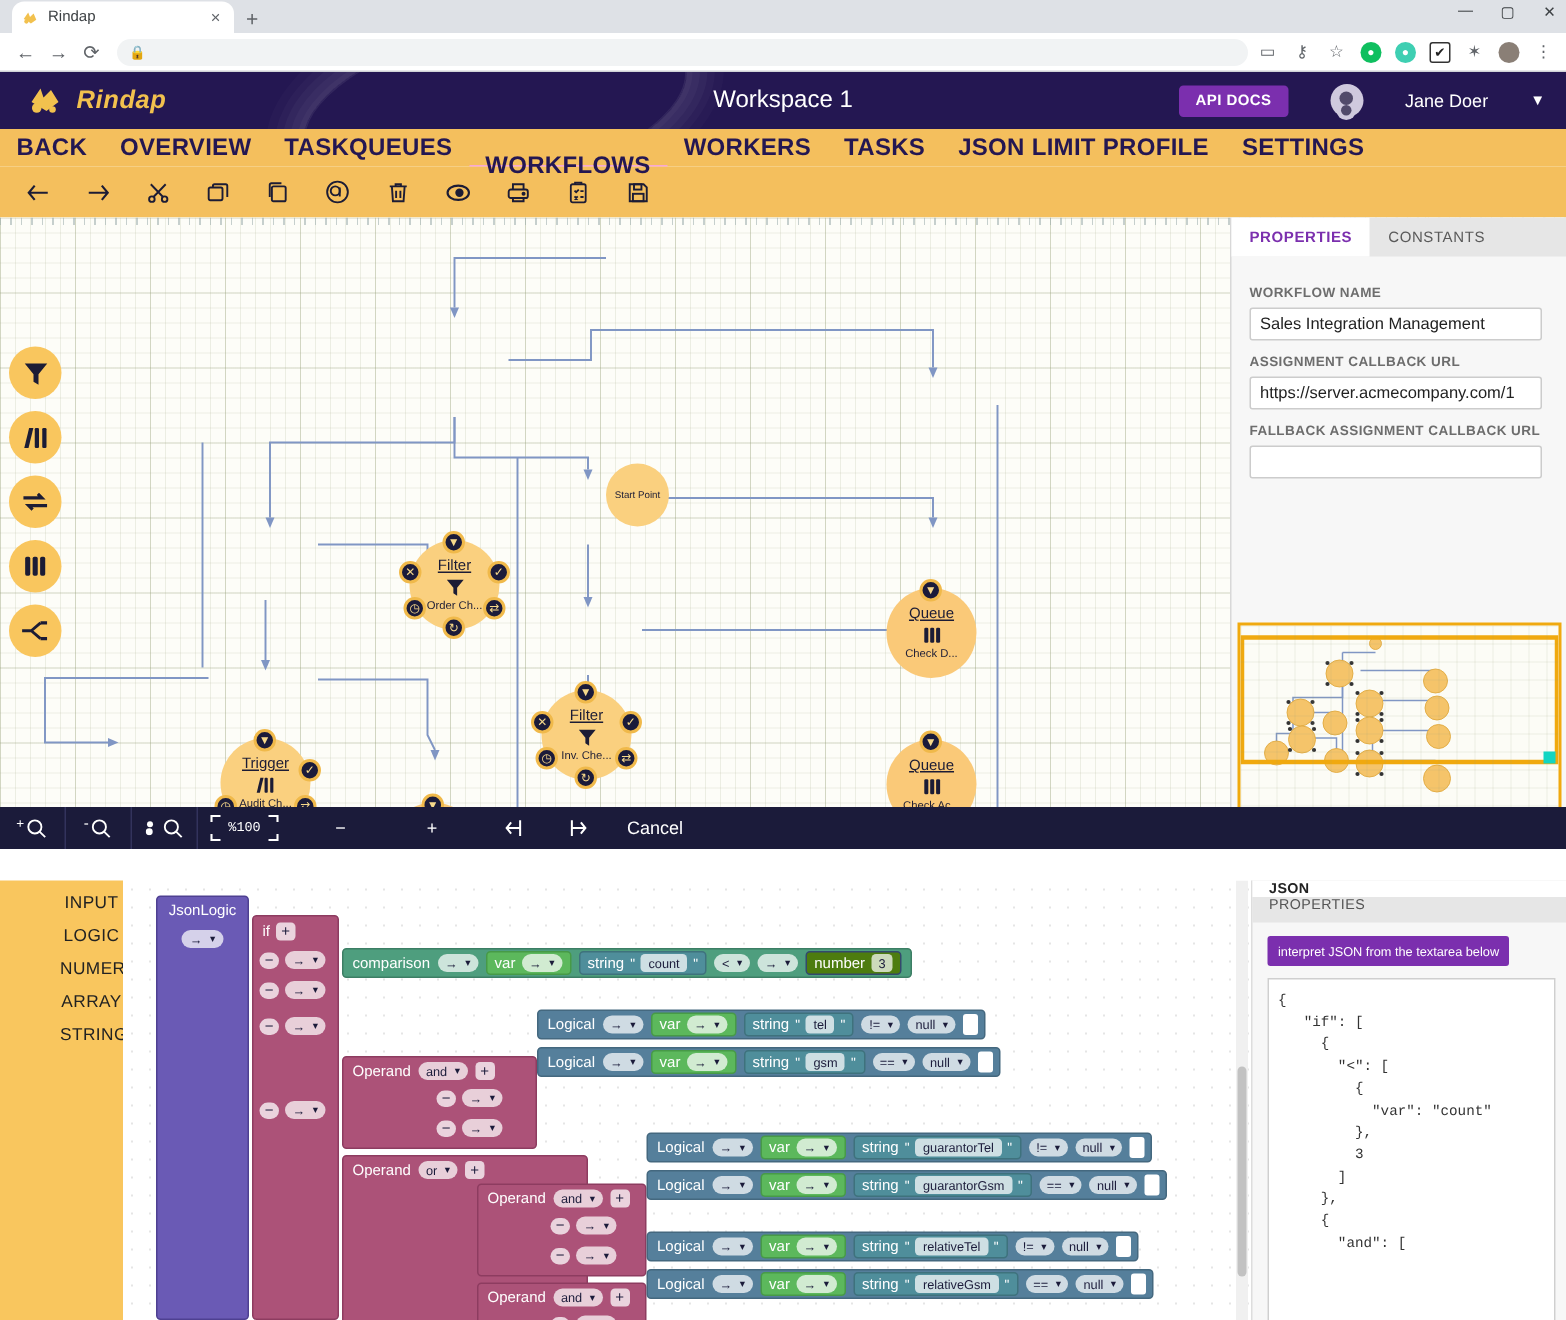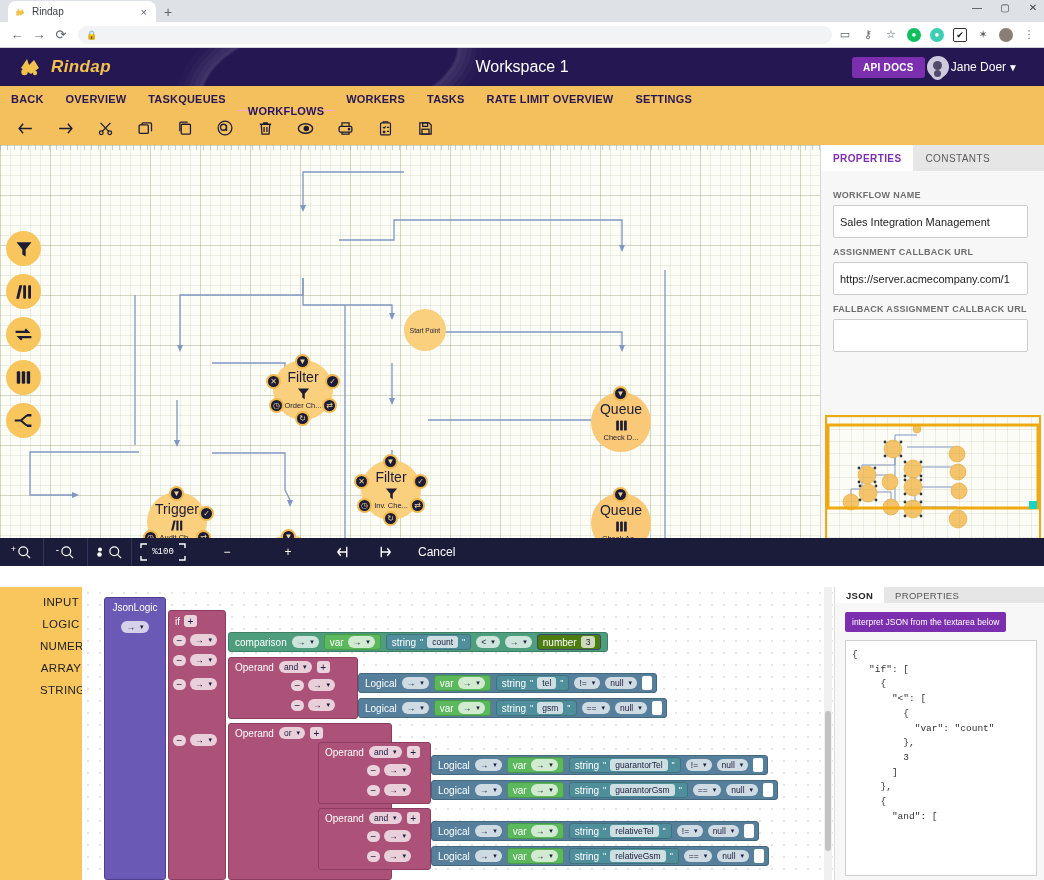--- a/index.html
+++ b/index.html
@@ -46,29 +46,29 @@
   .hdr-swirl { position:absolute; left:200px; top:-32px; width:260px; height:110px;
      border-radius:50%; border:1px solid rgba(255,255,255,.07);
      box-shadow:0 0 0 4px rgba(255,255,255,.03), 0 0 0 9px rgba(255,255,255,.03),
                 0 0 0 14px rgba(255,255,255,.03), 0 0 0 19px rgba(255,255,255,.025),
                 0 0 0 25px rgba(255,255,255,.02);
      transform:rotate(-12deg); pointer-events:none; }
   .logo-wrap { display:flex; align-items:center; padding-left:18px; z-index:2; }
   .logo-mark { width:26px; height:24px; margin-right:7px; }
   .logo-text { color:#f2c14e; font-size:17px; font-style:italic; font-weight:bold; letter-spacing:.4px; }
   .ws-title { position:absolute; left:0; right:0; text-align:center; color:#fff; font-size:16px; pointer-events:none; }
-  .hdr-right { margin-left:auto; display:flex; align-items:center; padding-right:26px; gap:2px; z-index:2; }
+  .hdr-right { margin-left:auto; display:flex; align-items:center; padding-right:14px; gap:28px; z-index:2; }
   .api-docs { background:#7b2fae; color:#fff; font-size:10px; font-weight:bold; padding:5px 11px; border-radius:3px; cursor:pointer; letter-spacing:.3px; }
   .avatar { width:22px; height:22px; border-radius:50%; background:#cfc9de; display:flex; align-items:center; justify-content:center; }
   .avatar-inner { width:9px; height:9px; border-radius:50%; background:#514a6b; margin-top:-3px; box-shadow:0 8px 0 -1px #514a6b, 0 8px 0 2px #cfc9de; }
   .user-name { color:#fff; font-size:12px; }
   .caret-dn { color:#fff; font-size:10px; cursor:pointer; }
 
   
-  .navbar { height:25px; background:#f4bf5d; display:flex; align-items:stretch; font-size:11px; font-weight:bold; color:#241752; }
+  .navbar { height:25px; background:#f4bf5d; display:flex; align-items:stretch; font-size:16px; font-weight:bold; color:#241752; }
   .navbar .navitem { display:flex; align-items:center; padding:0 11px; cursor:pointer; letter-spacing:.2px; }
   .navbar .navitem.active { background:#f9a8d4;margin-top:24px; }
 
   
   .edtoolbar { height:34px; background:#f4bf5d; display:flex; align-items:center; padding-left:8px; gap:6px; }
   .tbtn { width:34px; height:28px; display:flex; align-items:center; justify-content:center; cursor:pointer; color:#241752; }
   .tbtn svg { display:block; }
 
   
   .canvas-area { position:relative; height:393px; background:#fdfdf8; overflow:hidden; }
@@ -84,21 +84,21 @@
     background-image:repeating-linear-gradient(to right, #9aa 0 1px, transparent 1px 7px);
     opacity:.55; }
 
   .palette { position:absolute; left:6px; top:86px; display:flex; flex-direction:column; gap:8px; z-index:5; }
   .pal-btn { width:35px; height:35px; border-radius:50%; background:#f9c65e; display:flex; align-items:center; justify-content:center; cursor:pointer; }
 
   .node { position:absolute; z-index:3; }
   .node .body { width:60px; height:60px; border-radius:50%; background:#fad07f;
       display:flex; flex-direction:column; align-items:center; justify-content:center; }
   .node.queue .body { background:#fac978; }
-  .node .ntype { font-size:14px; color:#1c1c35; line-height:1.1; }
+  .node .ntype { font-size:10px; color:#1c1c35; line-height:1.1;text-decoration:underline; }
   .node .nname { font-size:7.5px; color:#1c1c35; line-height:1.1; max-width:58px; overflow:hidden; white-space:nowrap; }
   .node .glyph { margin:1px 0; }
   .port { position:absolute; width:15px; height:15px; border-radius:50%; background:#1b1b3a;
      border:2px solid #f0b94a; display:flex; align-items:center; justify-content:center;
      color:#f7d98b; font-size:8px; cursor:pointer; }
   .port.t { top:-6px; left:22px; }
   .port.b { bottom:-6px; left:22px; }
   .port.l1 { left:-7px; top:14px; }
   .port.l2 { left:-4px; top:38px; }
   .port.r1 { right:-7px; top:14px; }
@@ -108,21 +108,21 @@
 
   .edges { position:absolute; inset:0; z-index:1; pointer-events:none; }
 
   
   .rpanel { position:absolute; right:0; top:0; width:224px; bottom:0; background:#f7f7f7; border-left:1px solid #d8d8d8; z-index:8; }
   .rp-tabs { display:flex; height:26px; background:#e6e6e6; }
   .rp-tab { padding:0 12px; display:flex; align-items:center; font-size:10px; color:#5a5a5a; cursor:pointer; letter-spacing:.4px; }
   .rp-tab.active { background:#fff; color:#7b2fae; font-weight:bold; }
   .rp-body { padding:10px 10px 0 12px; }
   .rp-label { font-size:9px; color:#6d6d6d; font-weight:bold; letter-spacing:.3px; margin:9px 0 5px; }
-  .rp-input { width:195px; height:33px; background:#fff; border:1px solid #ccc; border-radius:2px;
+  .rp-input { width:195px; height:22px; background:#fff; border:1px solid #ccc; border-radius:2px;
       font-size:11px; color:#222; padding:0 6px; display:flex; align-items:center; overflow:hidden; white-space:nowrap; }
   .minimap { position:absolute; left:4px; top:270px; width:216px; height:128px; background:#fcfcf6;
       border:2px solid #f0a90f; overflow:hidden; }
   .mini-grid { position:absolute; inset:0;
      background-image:
       linear-gradient(to right, rgba(150,160,120,.15) 1px, transparent 1px),
       linear-gradient(to bottom, rgba(150,160,120,.15) 1px, transparent 1px);
      background-size:12px 12px; }
   .mini-handle { position:absolute; right:-4px; bottom:-4px; width:8px; height:8px; background:#13d5c2; }
 
@@ -139,42 +139,42 @@
   .bp-left { width:82px; background:#f9c65e; padding-top:4px; text-align:center; }
   .bp-left .cat { font-size:11.5px; color:#222; padding:5px 0; cursor:pointer; letter-spacing:.3px;margin-left:40px; }
   .bp-canvas { flex:1; position:relative; overflow:hidden; background:#fff;
      background-image:radial-gradient(rgba(0,0,0,.10) .8px, transparent .9px); background-size:12px 12px; }
   .bp-right { width:210px; background:#f7f7f7; border-left:1px solid #ddd; }
 
   
   .blk { position:absolute; border-radius:3px; }
   .blk-root { background:#6a5ab5; border:1px solid #4e4091; }
   .blk-if { background:#ac5278; border:1px solid #8d3c60; }
-  .blk-op { background:#ac5278; border:1px solid #8d3c60; }
+  .blk-op { background:#ac5278; border:1px solid #8d3c60;margin-top:47px; }
   .blk-cmp { background:#4e9e7e; border:1px solid #3c7e64; }
   .blk-log { background:#557f9b; border:1px solid #44687f; }
   .blk-str { background:#4f8e9b; border:1px solid #3e727d; }
   .blk-var { background:#5cb85c; border:1px solid #479a47; }
   .blk-num { background:#4d7c0f; border:1px solid #33496d; }
   .blabel { color:#fff; font-size:10px; white-space:nowrap; }
   .field {
     display:inline-flex; align-items:center; gap:3px; background:rgba(255,255,255,.72);
     border-radius:8px; padding:1px 5px; font-size:8.5px; color:#1b1b3a; white-space:nowrap; cursor:pointer;
   }
   .field.sq { border-radius:3px; }
   .arrowdd::after { content:"▾"; font-size:7px; margin-left:2px; }
   .plusbtn { display:inline-flex; align-items:center; justify-content:center; width:13px; height:12px;
      background:rgba(255,255,255,.75); border-radius:3px; font-size:10px; color:#1b1b3a; cursor:pointer; }
   .minusbtn { display:inline-flex; align-items:center; justify-content:center; width:13px; height:11px;
      background:rgba(255,255,255,.75); border-radius:6px; font-size:10px; color:#1b1b3a; cursor:pointer; }
   .row { display:flex; align-items:center; gap:4px; }
   .quote { color:#fff; font-size:9px; }
 
   
-  .bpr-tabs { display:flex; height:16px; background:#e6e6e6; }
+  .bpr-tabs { display:flex; height:28px; background:#e6e6e6;flex-direction:column; }
   .bpr-tab { padding:0 11px; display:flex; align-items:center; font-size:9.5px; color:#555; cursor:pointer; letter-spacing:.3px; }
   .bpr-tab.active { background:#fff; color:#222; font-weight:bold; }
   .interpret-btn { margin:9px 8px 0 10px; background:#7b2fae; color:#fff; font-size:8.5px; padding:5px 7px; border-radius:2px; cursor:pointer; display:inline-block; }
   .json-area { margin:8px 0 0 10px; width:192px; height:236px; background:#fff; border:1px solid #cfcfcf;
      font-family:"Liberation Mono", monospace; font-size:9.5px; color:#333; padding:7px 6px; overflow:hidden; white-space:pre; line-height:1.55; }
   .vscroll { position:absolute; right:1px; top:0; width:8px; bottom:0; background:#f0f0f0; }
   .vscroll .thumb { position:absolute; left:1px; width:6px; background:#c2c2c2; border-radius:3px; }
 </style>
 </head>
 <body>
@@ -237,21 +237,21 @@
   </div>
 </div>
 
 <div class="navbar">
   <div class="navitem">BACK</div>
   <div class="navitem">OVERVIEW</div>
   <div class="navitem">TASKQUEUES</div>
   <div class="navitem active">WORKFLOWS</div>
   <div class="navitem">WORKERS</div>
   <div class="navitem">TASKS</div>
-  <div class="navitem">RATE LIMIT OVERVIEW</div>
+  <div class="navitem">JSON LIMIT PROFILE</div>
   <div class="navitem">SETTINGS</div>
 </div>
 
 <div class="edtoolbar">
   <div class="tbtn">
       <svg width="19" height="19" viewBox="0 0 24 24" fill="none" stroke="#1c1c35" stroke-width="1.8">
         <path d="M20 12H4M9 6l-5 6 5 6"></path>
       </svg>
     </div>
   <div class="tbtn">

